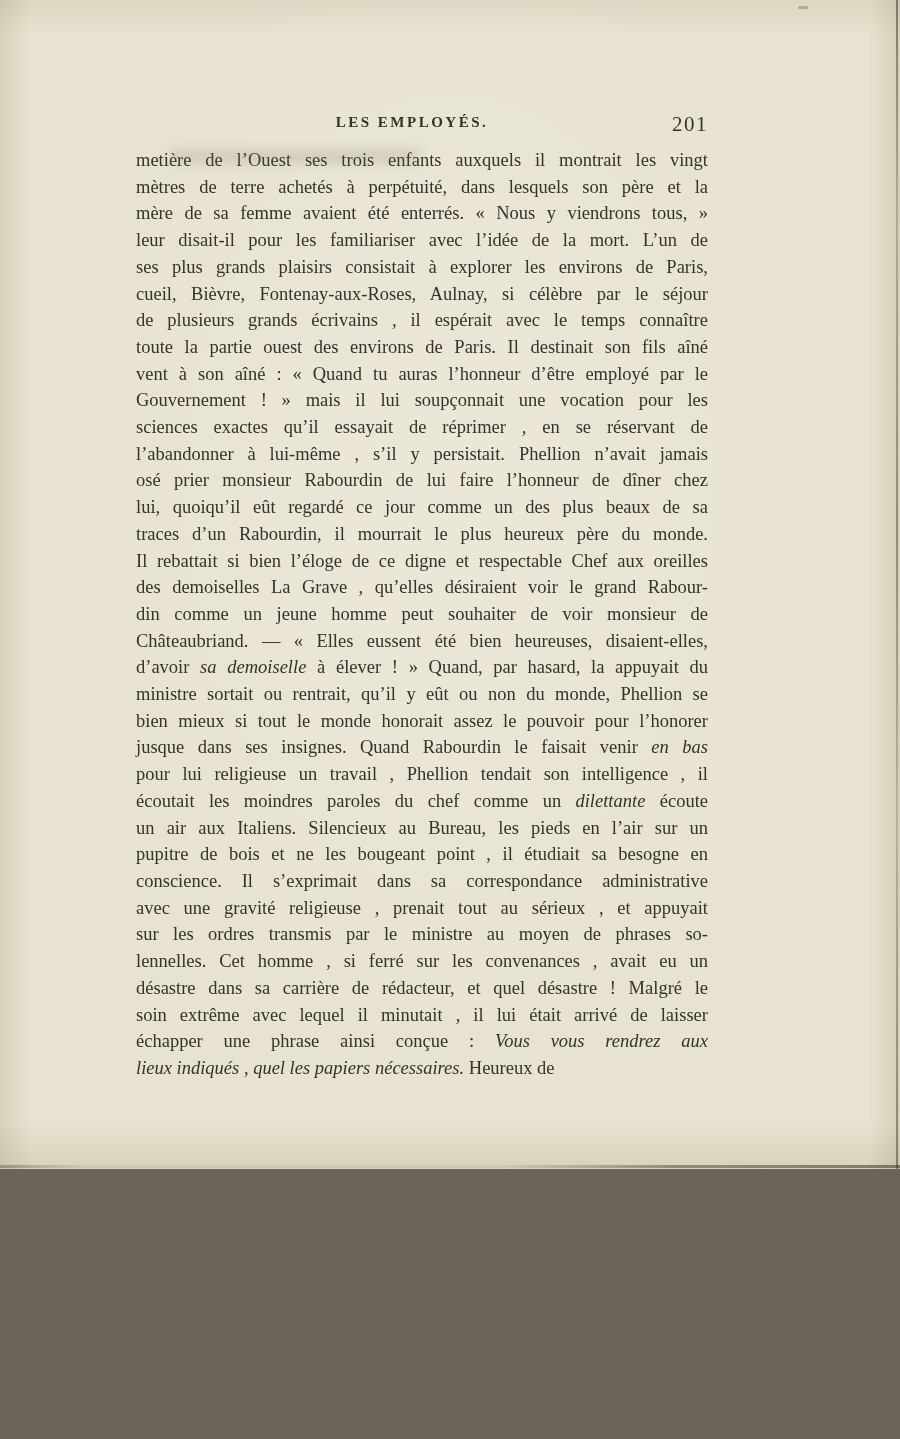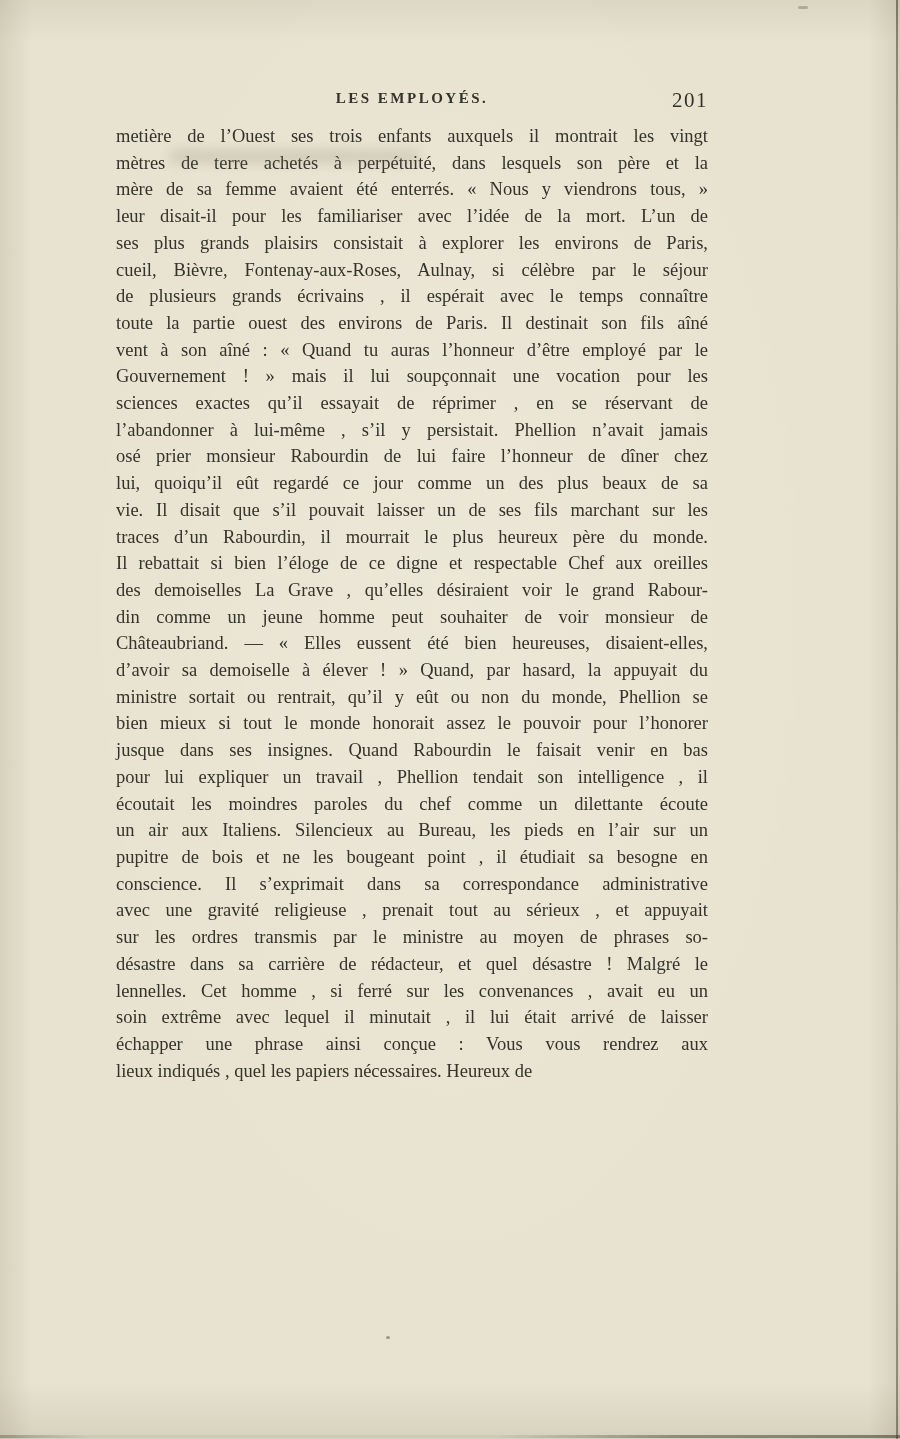--- a/index.html
+++ b/index.html
@@ -1,30 +1,30 @@
 <!DOCTYPE html>
 <html style="--paper: #e8e3d0; --ink: #34332b;"><head>
 <meta charset="utf-8">
 <style>
   * { margin: 0; padding: 0; box-sizing: border-box; }
   html, body { background: #6b6558; }
   .page {
     position: relative;
     width: 900px;
-    height: 1439px;
+    height: 1169px;
     margin: 0 auto;
     overflow: hidden;
     color: var(--ink, #34332b);
     font-family: "Liberation Serif", "DejaVu Serif", serif;
     background:
       radial-gradient(ellipse at 50% 42%, rgba(255,255,255,0.16), rgba(255,255,255,0) 62%),
       linear-gradient(to right, rgba(110,100,75,0.14), rgba(0,0,0,0) 3.5%, rgba(0,0,0,0) 96.5%, rgba(110,100,75,0.16)),
       linear-gradient(to bottom, rgba(110,100,75,0.10), rgba(0,0,0,0) 3%, rgba(0,0,0,0) 96%, rgba(110,100,75,0.14)),
       var(--paper, #e8e3d0);
-    padding-top: 88px;
+    padding-top: 112px;
   }
   .header {
     position: relative;
     margin-left: 116px;
     width: 592px;
     height: 24px;
   }
   .running-title {
     position: absolute;
     left: 50%;
@@ -47,23 +47,24 @@
     margin-left: 116px;
     margin-top: 11px;
     width: 592px;
   }
   .line {
     font-size: 18.5px;
     line-height: 26.7px;
     text-align: justify;
     text-align-last: justify;
     white-space: normal;
+    margin-left: 20px;
   }
   .line.last { text-align-last: left; }
-  .it { }
+  .it { font-style: italic; }
   
   .edge-right {
     position: absolute;
     top: 0; right: 2px;
     width: 2px; height: 100%;
     background: linear-gradient(to bottom,
       rgba(60,52,38,0.55) 0%, rgba(60,52,38,0.25) 18%,
       rgba(60,52,38,0.45) 45%, rgba(60,52,38,0.2) 70%,
       rgba(60,52,38,0.5) 100%);
   }
@@ -119,39 +120,38 @@
       <div class="line"><span>ses plus grands plaisirs consistait à explorer les environs de Paris,</span></div>
       <div class="line"><span>cueil, Bièvre, Fontenay-aux-Roses, Aulnay, si célèbre par le séjour</span></div>
       <div class="line"><span>de plusieurs grands écrivains , il espérait avec le temps connaître</span></div>
       <div class="line"><span>toute la partie ouest des environs de Paris. Il destinait son fils aîné</span></div>
       <div class="line"><span>vent à son aîné : « Quand tu auras l’honneur d’être employé par le</span></div>
       <div class="line"><span>Gouvernement ! » mais il lui soupçonnait une vocation pour les</span></div>
       <div class="line"><span>sciences exactes qu’il essayait de réprimer , en se réservant de</span></div>
       <div class="line"><span>l’abandonner à lui-même , s’il y persistait. Phellion n’avait jamais</span></div>
       <div class="line"><span>osé prier monsieur Rabourdin de lui faire l’honneur de dîner chez</span></div>
       <div class="line"><span>lui, quoiqu’il eût regardé ce jour comme un des plus beaux de sa</span></div>
-      <div class="line"><span>vie. Il disait que s’il pouvait laisser un de ses fils marchant sur les</span></div>
       <div class="line"><span>traces d’un Rabourdin, il mourrait le plus heureux père du monde.</span></div>
       <div class="line"><span>Il rebattait si bien l’éloge de ce digne et respectable Chef aux oreilles</span></div>
       <div class="line"><span>des demoiselles La Grave , qu’elles désiraient voir le grand Rabour-</span></div>
       <div class="line"><span>din comme un jeune homme peut souhaiter de voir monsieur de</span></div>
       <div class="line"><span>Châteaubriand. — « Elles eussent été bien heureuses, disaient-elles,</span></div>
       <div class="line"><span>d’avoir </span><span class="it">sa demoiselle</span><span> à élever ! » Quand, par hasard, la appuyait du</span></div>
       <div class="line"><span>ministre sortait ou rentrait, qu’il y eût ou non du monde, Phellion se</span></div>
       <div class="line"><span>bien mieux si tout le monde honorait assez le pouvoir pour l’honorer</span></div>
       <div class="line"><span>jusque dans ses insignes. Quand Rabourdin le faisait venir </span><span class="it">en bas</span></div>
-      <div class="line"><span>pour lui expliquer un travail , Phellion tendait son intelligence , il</span></div>
+      <div class="line"><span>pour lui religieuse un travail , Phellion tendait son intelligence , il</span></div>
       <div class="line"><span>écoutait les moindres paroles du chef comme un </span><span class="it">dilettante</span><span> écoute</span></div>
       <div class="line"><span>un air aux Italiens. Silencieux au Bureau, les pieds en l’air sur un</span></div>
       <div class="line"><span>pupitre de bois et ne les bougeant point , il étudiait sa besogne en</span></div>
       <div class="line"><span>conscience. Il s’exprimait dans sa correspondance administrative</span></div>
       <div class="line"><span>avec une gravité religieuse , prenait tout au sérieux , et appuyait</span></div>
       <div class="line"><span>sur les ordres transmis par le ministre au moyen de phrases so-</span></div>
+      <div class="line"><span>lennelles. Cet homme , si ferré sur les convenances , avait eu un</span></div>
       <div class="line"><span>désastre dans sa carrière de rédacteur, et quel désastre ! Malgré le</span></div>
-      <div class="line"><span>lennelles. Cet homme , si ferré sur les convenances , avait eu un</span></div>
       <div class="line"><span>soin extrême avec lequel il minutait , il lui était arrivé de laisser</span></div>
       <div class="line"><span>échapper une phrase ainsi conçue : </span><span class="it">Vous vous rendrez aux</span></div>
       <div class="line last"><span class="it">lieux indiqués , quel les papiers nécessaires.</span><span> Heureux de</span></div>
     </div>
 
   <div class="speck"></div>
   <div class="edge-right"></div>
   <div class="edge-bottom"></div>
 </div>
 

